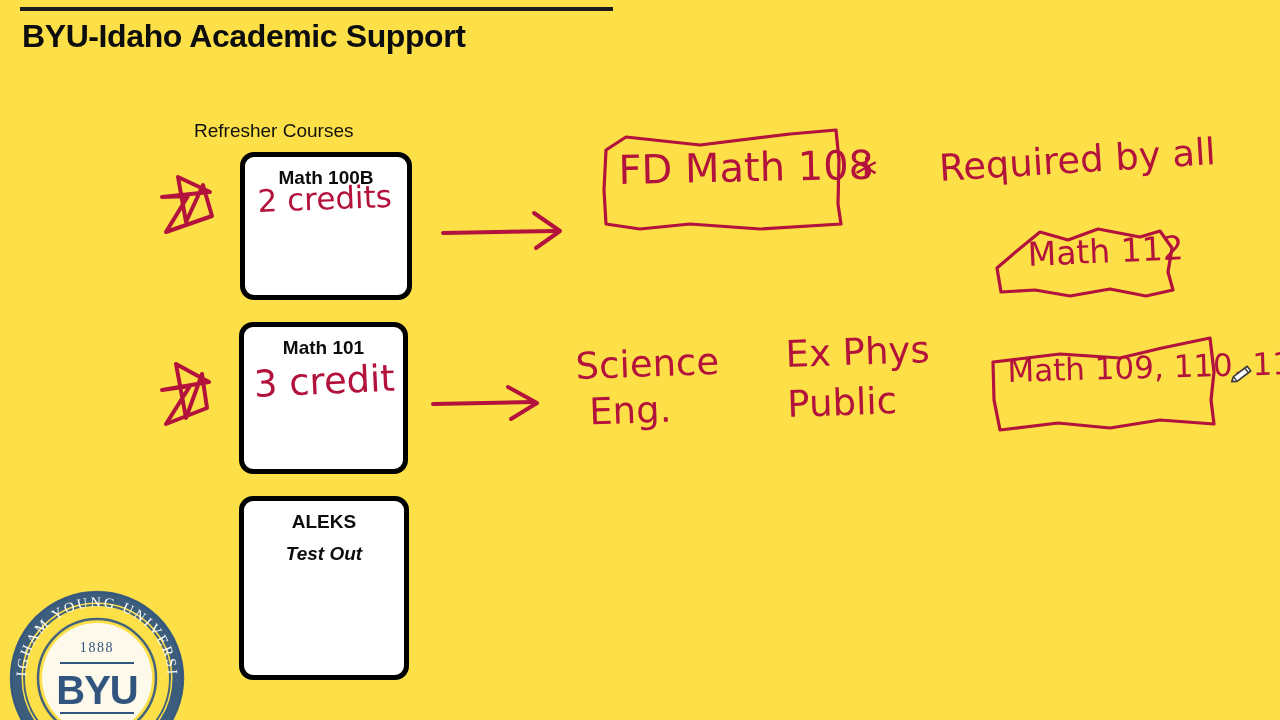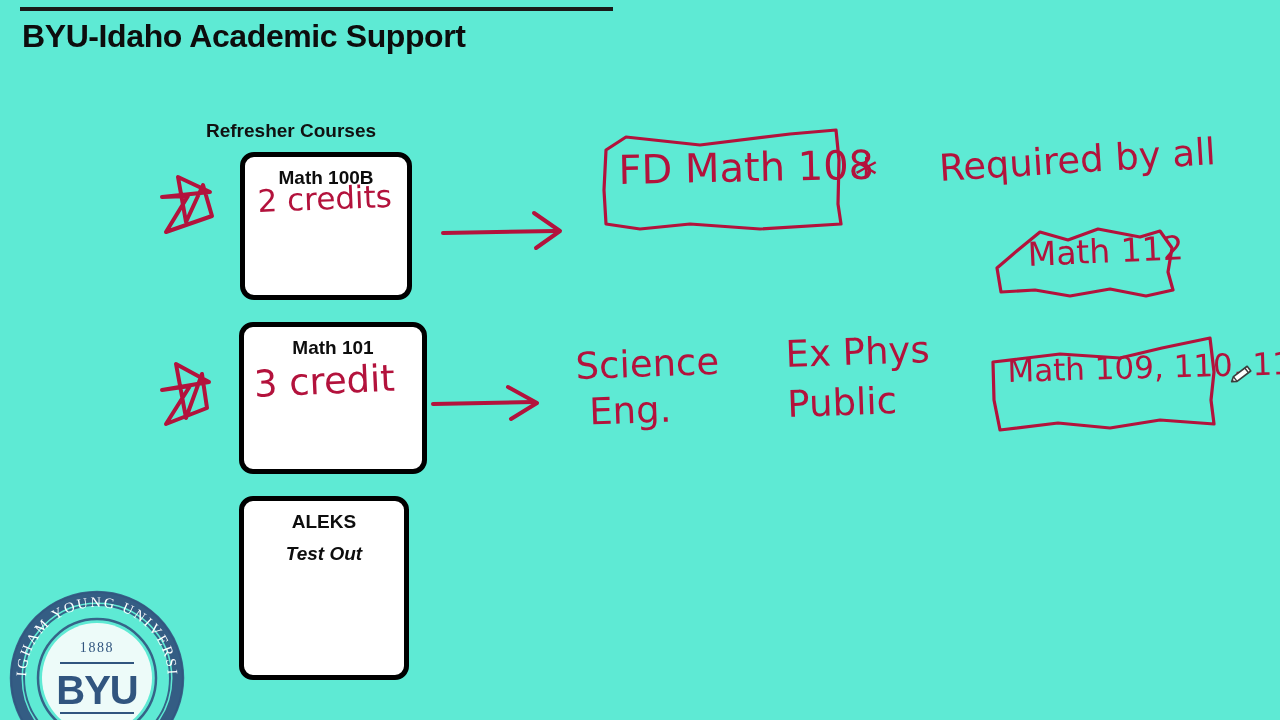--- a/index.html
+++ b/index.html
@@ -35,24 +35,24 @@
     font-size: 32px;
     font-weight: bold;
     color: #0d0d0d;
     letter-spacing: -0.4px;
     white-space: nowrap;
   }
 
   
   .section-heading {
     position: absolute;
-    left: 206px;
+    left: 194px;
     top: 120px;
     font-size: 19px;
-    font-weight: bold;
+    font-weight: normal;
     color: #111111;
     white-space: nowrap;
   }
 
   
   .course-box {
     position: absolute;
     box-sizing: border-box;
     border: 5px solid #000000;
     border-radius: 14px;
@@ -65,21 +65,21 @@
     text-align: center;
     font-size: 19px;
     font-weight: bold;
     color: #0d0d0d;
     white-space: nowrap;
   }
   .course-box .box-title.line1 { top: 10px; }
   .course-box .box-title.line2 { top: 42px; font-style: italic; }
 
   .box-a { left: 240px; top: 152px; width: 172px; height: 148px; }
-  .box-b { left: 239px; top: 322px; width: 188px; height: 152px; }
+  .box-b { left: 239px; top: 322px; width: 169px; height: 152px; }
   .box-c { left: 239px; top: 496px; width: 170px; height: 184px; }
 
   
   .ink {
     position: absolute;
     color: #b3123c;
     font-family: "DejaVu Sans", sans-serif;
     white-space: nowrap;
     line-height: 1.02;
   }
@@ -173,21 +173,21 @@
     position: absolute;
     left: 1228px;
     top: 362px;
     width: 26px;
     height: 26px;
   }
 </style>
 </head>
 <body>
 
-<div id="stage" style="background: #5eead4;">
+<div id="stage" style="background: #fde047;">
 
   <div class="top-rule"></div>
 
   <div class="page-title">BYU-Idaho Academic Support</div>
 
   <div class="section-heading">Refresher Courses</div>
 
   <div class="course-box box-a">
     <div class="box-title line1">Math 100B</div>
   </div>

